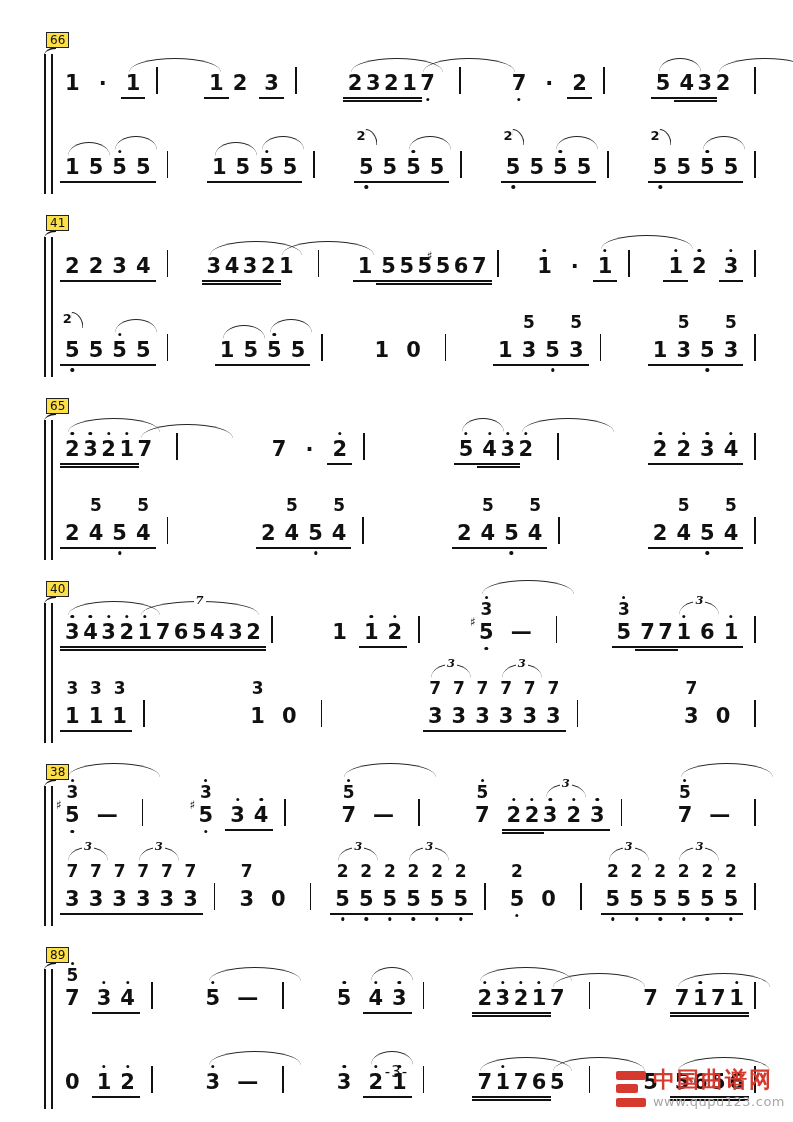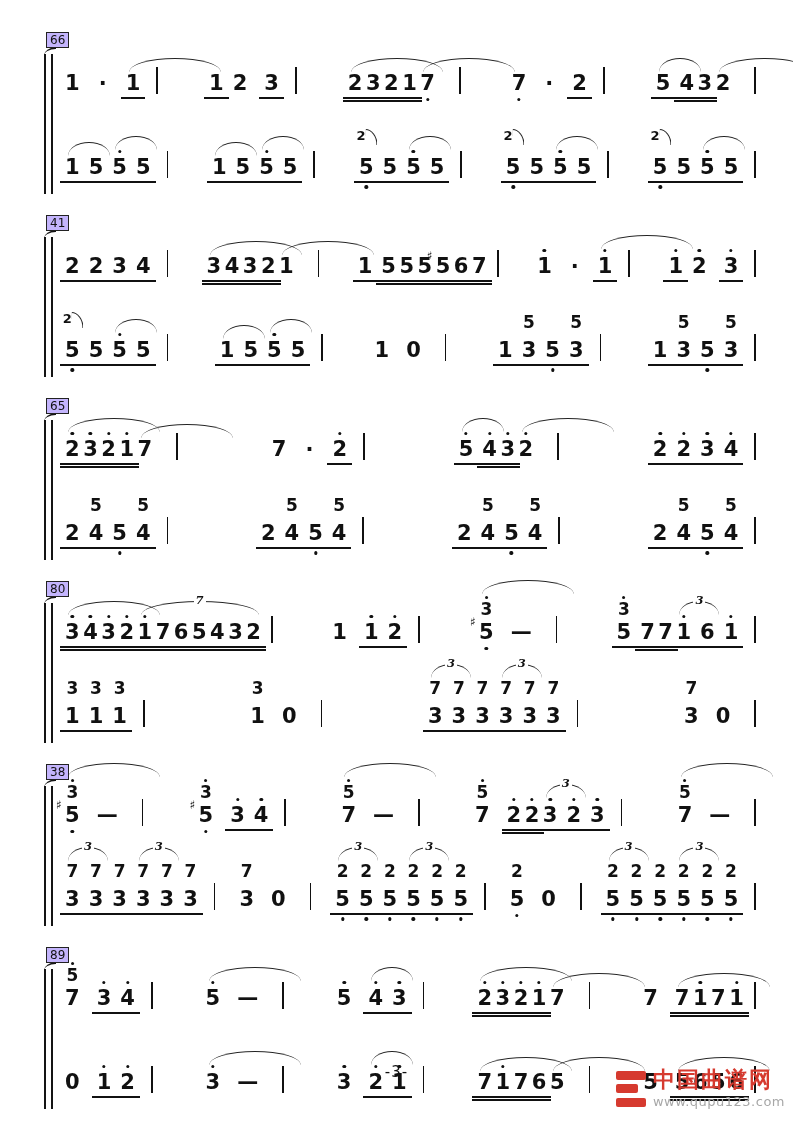--- a/index.html
+++ b/index.html
@@ -3,21 +3,21 @@
 <meta charset="utf-8">
 <style>
   html,body{margin:0;padding:0;}
   body{
     width:793px;height:1122px;background:#ffffff;position:relative;overflow:hidden;
     font-family:"DejaVu Sans","Liberation Sans",sans-serif;color:#111;
   }
   .score{position:absolute;top:36px;left:42px;right:36px;}
   .system{position:relative;display:flex;margin-bottom:21px;padding-top:16px;}
   .measure-box{
-    position:absolute;top:-4px;left:4px;border:1px solid #222;background:#c4b5fd;
+    position:absolute;top:-4px;left:4px;border:1px solid #222;background:#fde047;
     font-size:12px;line-height:14px;padding:0 3px;font-weight:400;z-index:3;
   }
   .brace{width:5px;border-left:2px solid #141414;border-right:2px solid #141414;
     margin:2px 12px 4px 2px;position:relative;}
   .brace::before{content:"";position:absolute;left:-2px;top:-7px;width:12px;height:9px;
     border-top:2px solid #141414;border-top-left-radius:12px 9px;}
   .lines{flex:1;display:flex;flex-direction:column;gap:22px;}
   .staff-line{position:relative;height:42px;padding-bottom:20px;display:flex;
     align-items:flex-end;justify-content:space-between;}
   .measure{display:flex;align-items:flex-end;}
@@ -309,21 +309,21 @@
             <span class="note m1"><span class="d">5</span><span class="dotB" style="bottom: -10.5px;"></span><span class="ul" style="bottom: -4.5px;"></span></span>
             <span class="note m1"><span class="d">4</span><span class="ul" style="bottom: -4.5px;"></span><span class="upper">
                 <span>5</span>
               </span></span>
             <span class="barline"></span>
           </div>
         </div>
       </div>
     </div>
     <div class="system">
-      <span class="measure-box">80</span>
+      <span class="measure-box">40</span>
       <div class="brace"></div>
       <div class="lines">
         <div class="staff-line">
           <div class="measure">
             <span class="note m2"><span class="d">3</span><span class="dotA"></span><span class="ul" style="bottom: -4.5px;"></span><span class="ul" style="bottom: -8px;"></span><span class="arc" style="width: 92px; top: -21px;"></span></span>
             <span class="note m2"><span class="d">4</span><span class="dotA"></span><span class="ul" style="bottom: -4.5px;"></span><span class="ul" style="bottom: -8px;"></span></span>
             <span class="note m2"><span class="d">3</span><span class="dotA"></span><span class="ul" style="bottom: -4.5px;"></span><span class="ul" style="bottom: -8px;"></span></span>
             <span class="note m2"><span class="d">2</span><span class="dotA"></span><span class="ul" style="bottom: -4.5px;"></span><span class="ul" style="bottom: -8px;"></span></span>
             <span class="note m2"><span class="d">1</span><span class="dotA"></span><span class="ul" style="bottom: -4.5px;"></span><span class="ul" style="bottom: -8px;"></span><span class="arc" style="width: 118px; top: -21px;">
                 <span class="lbl">7</span>

